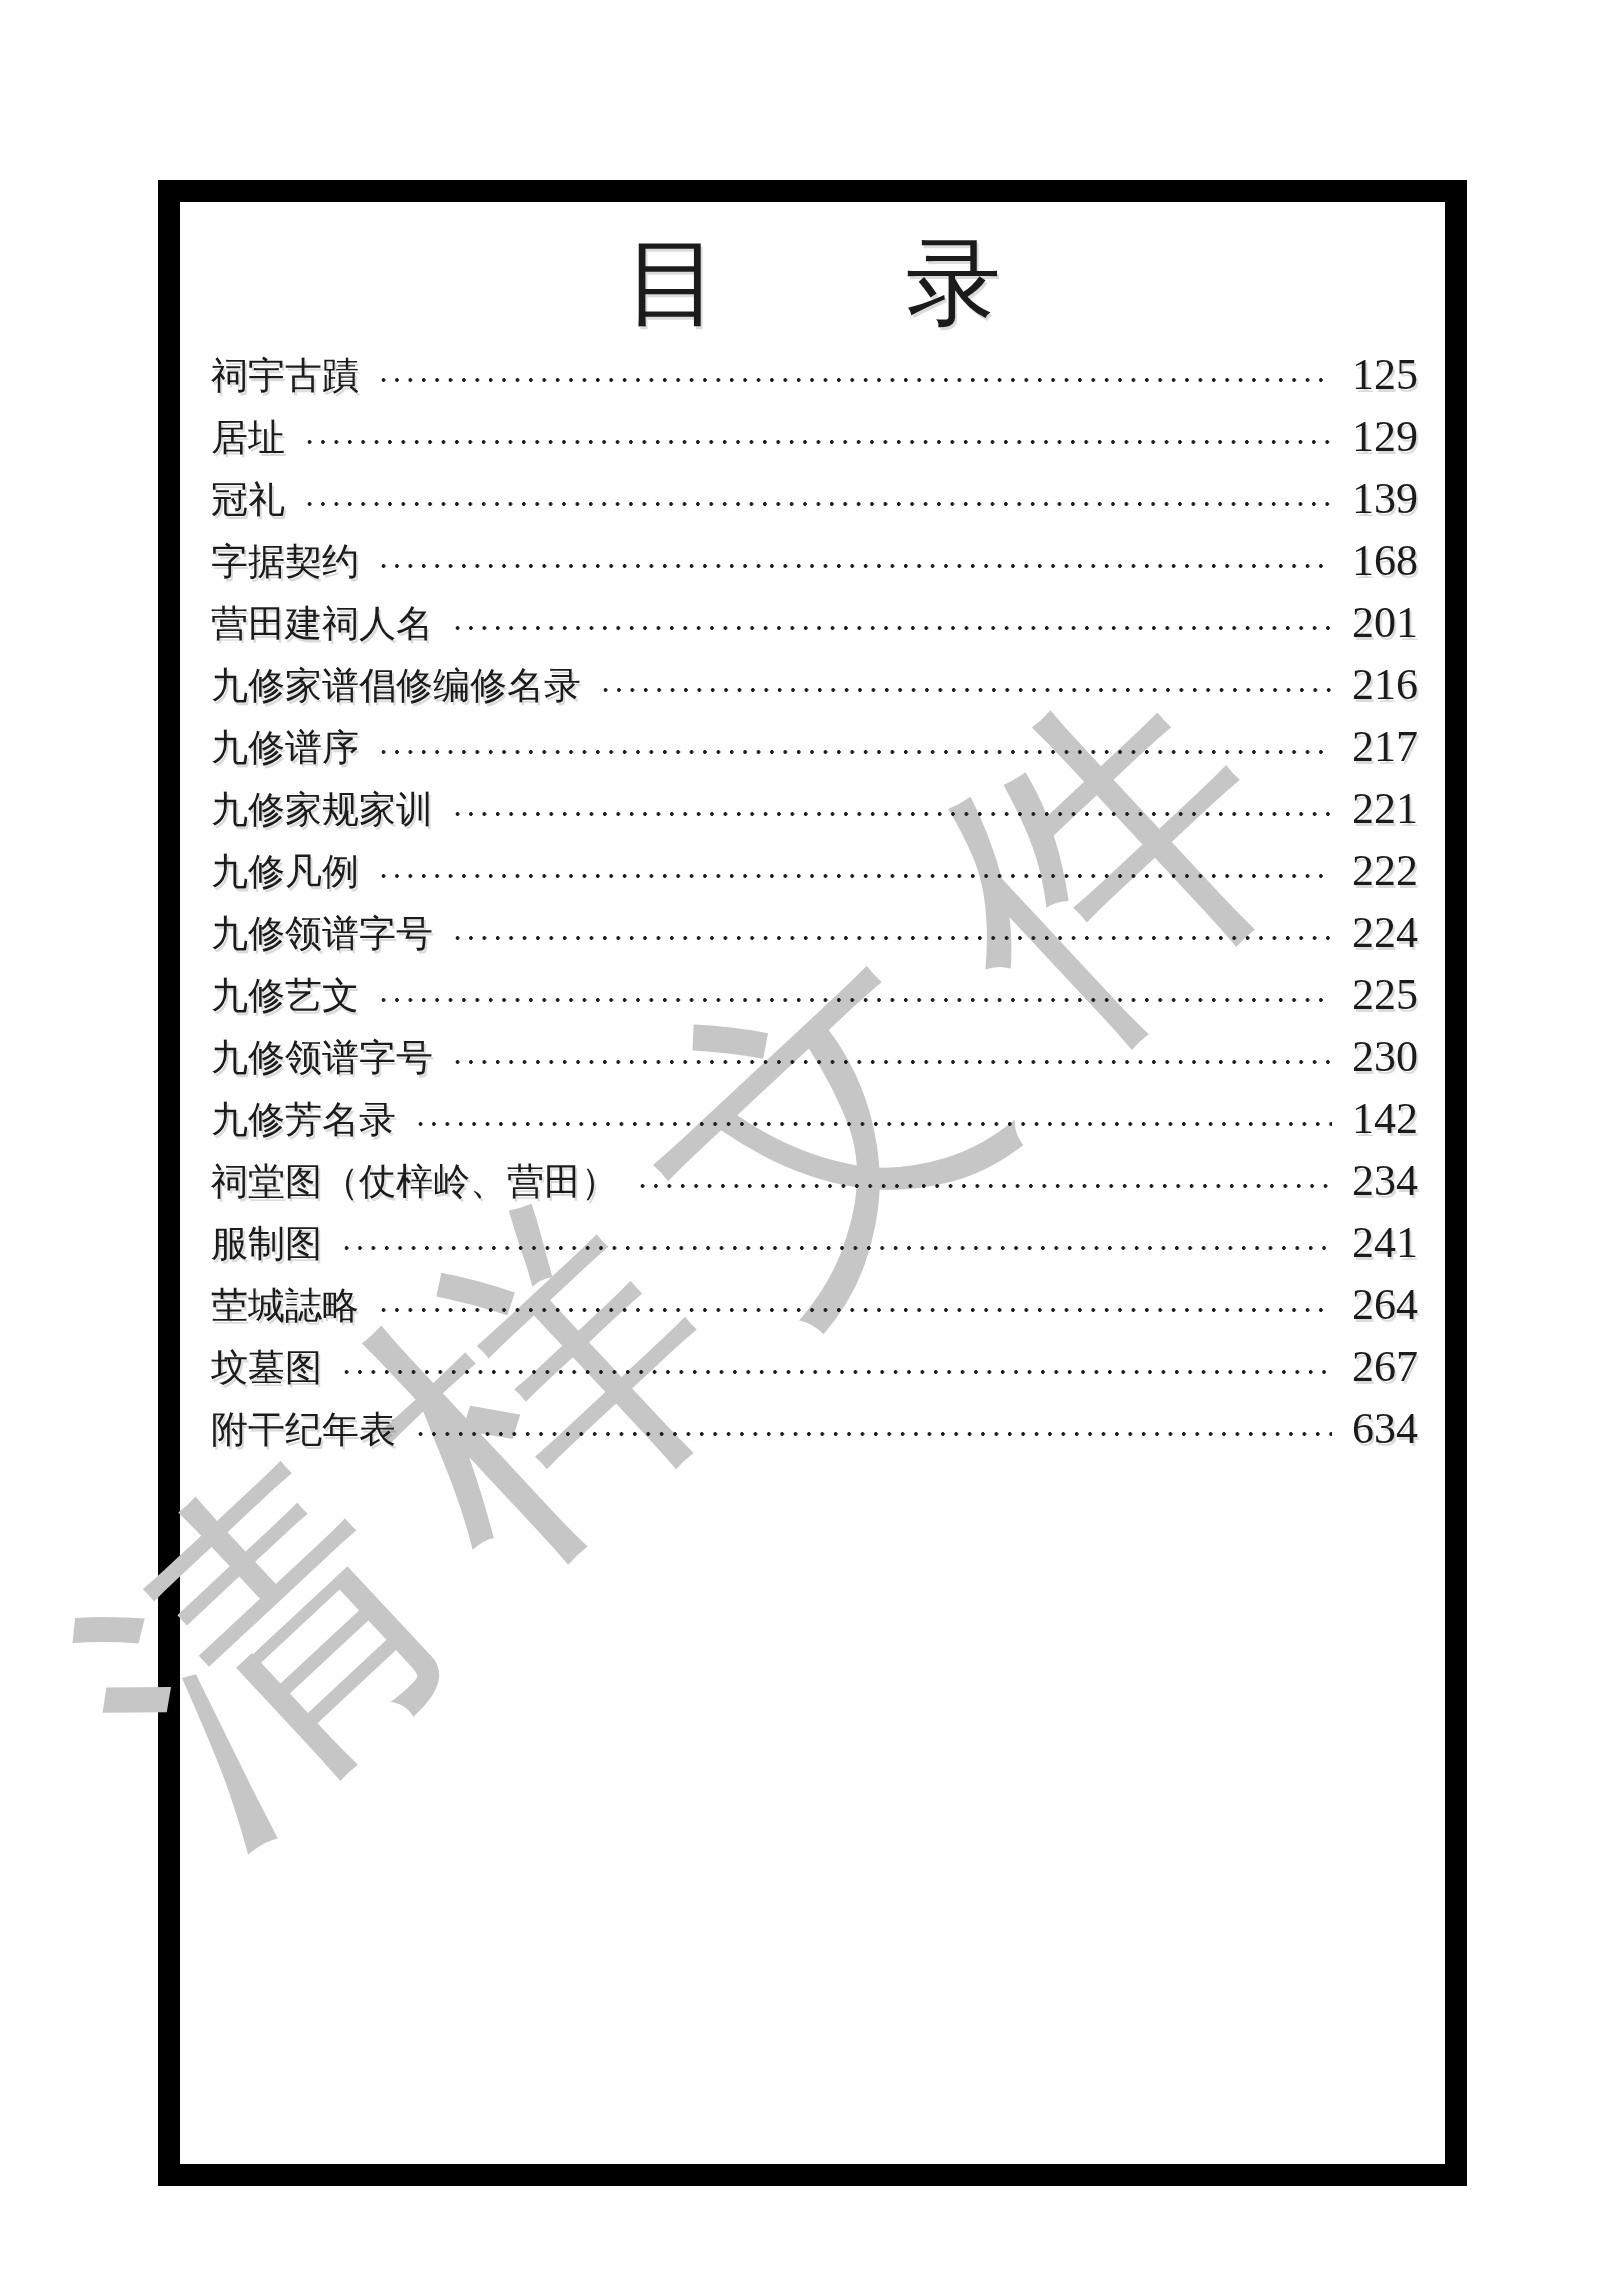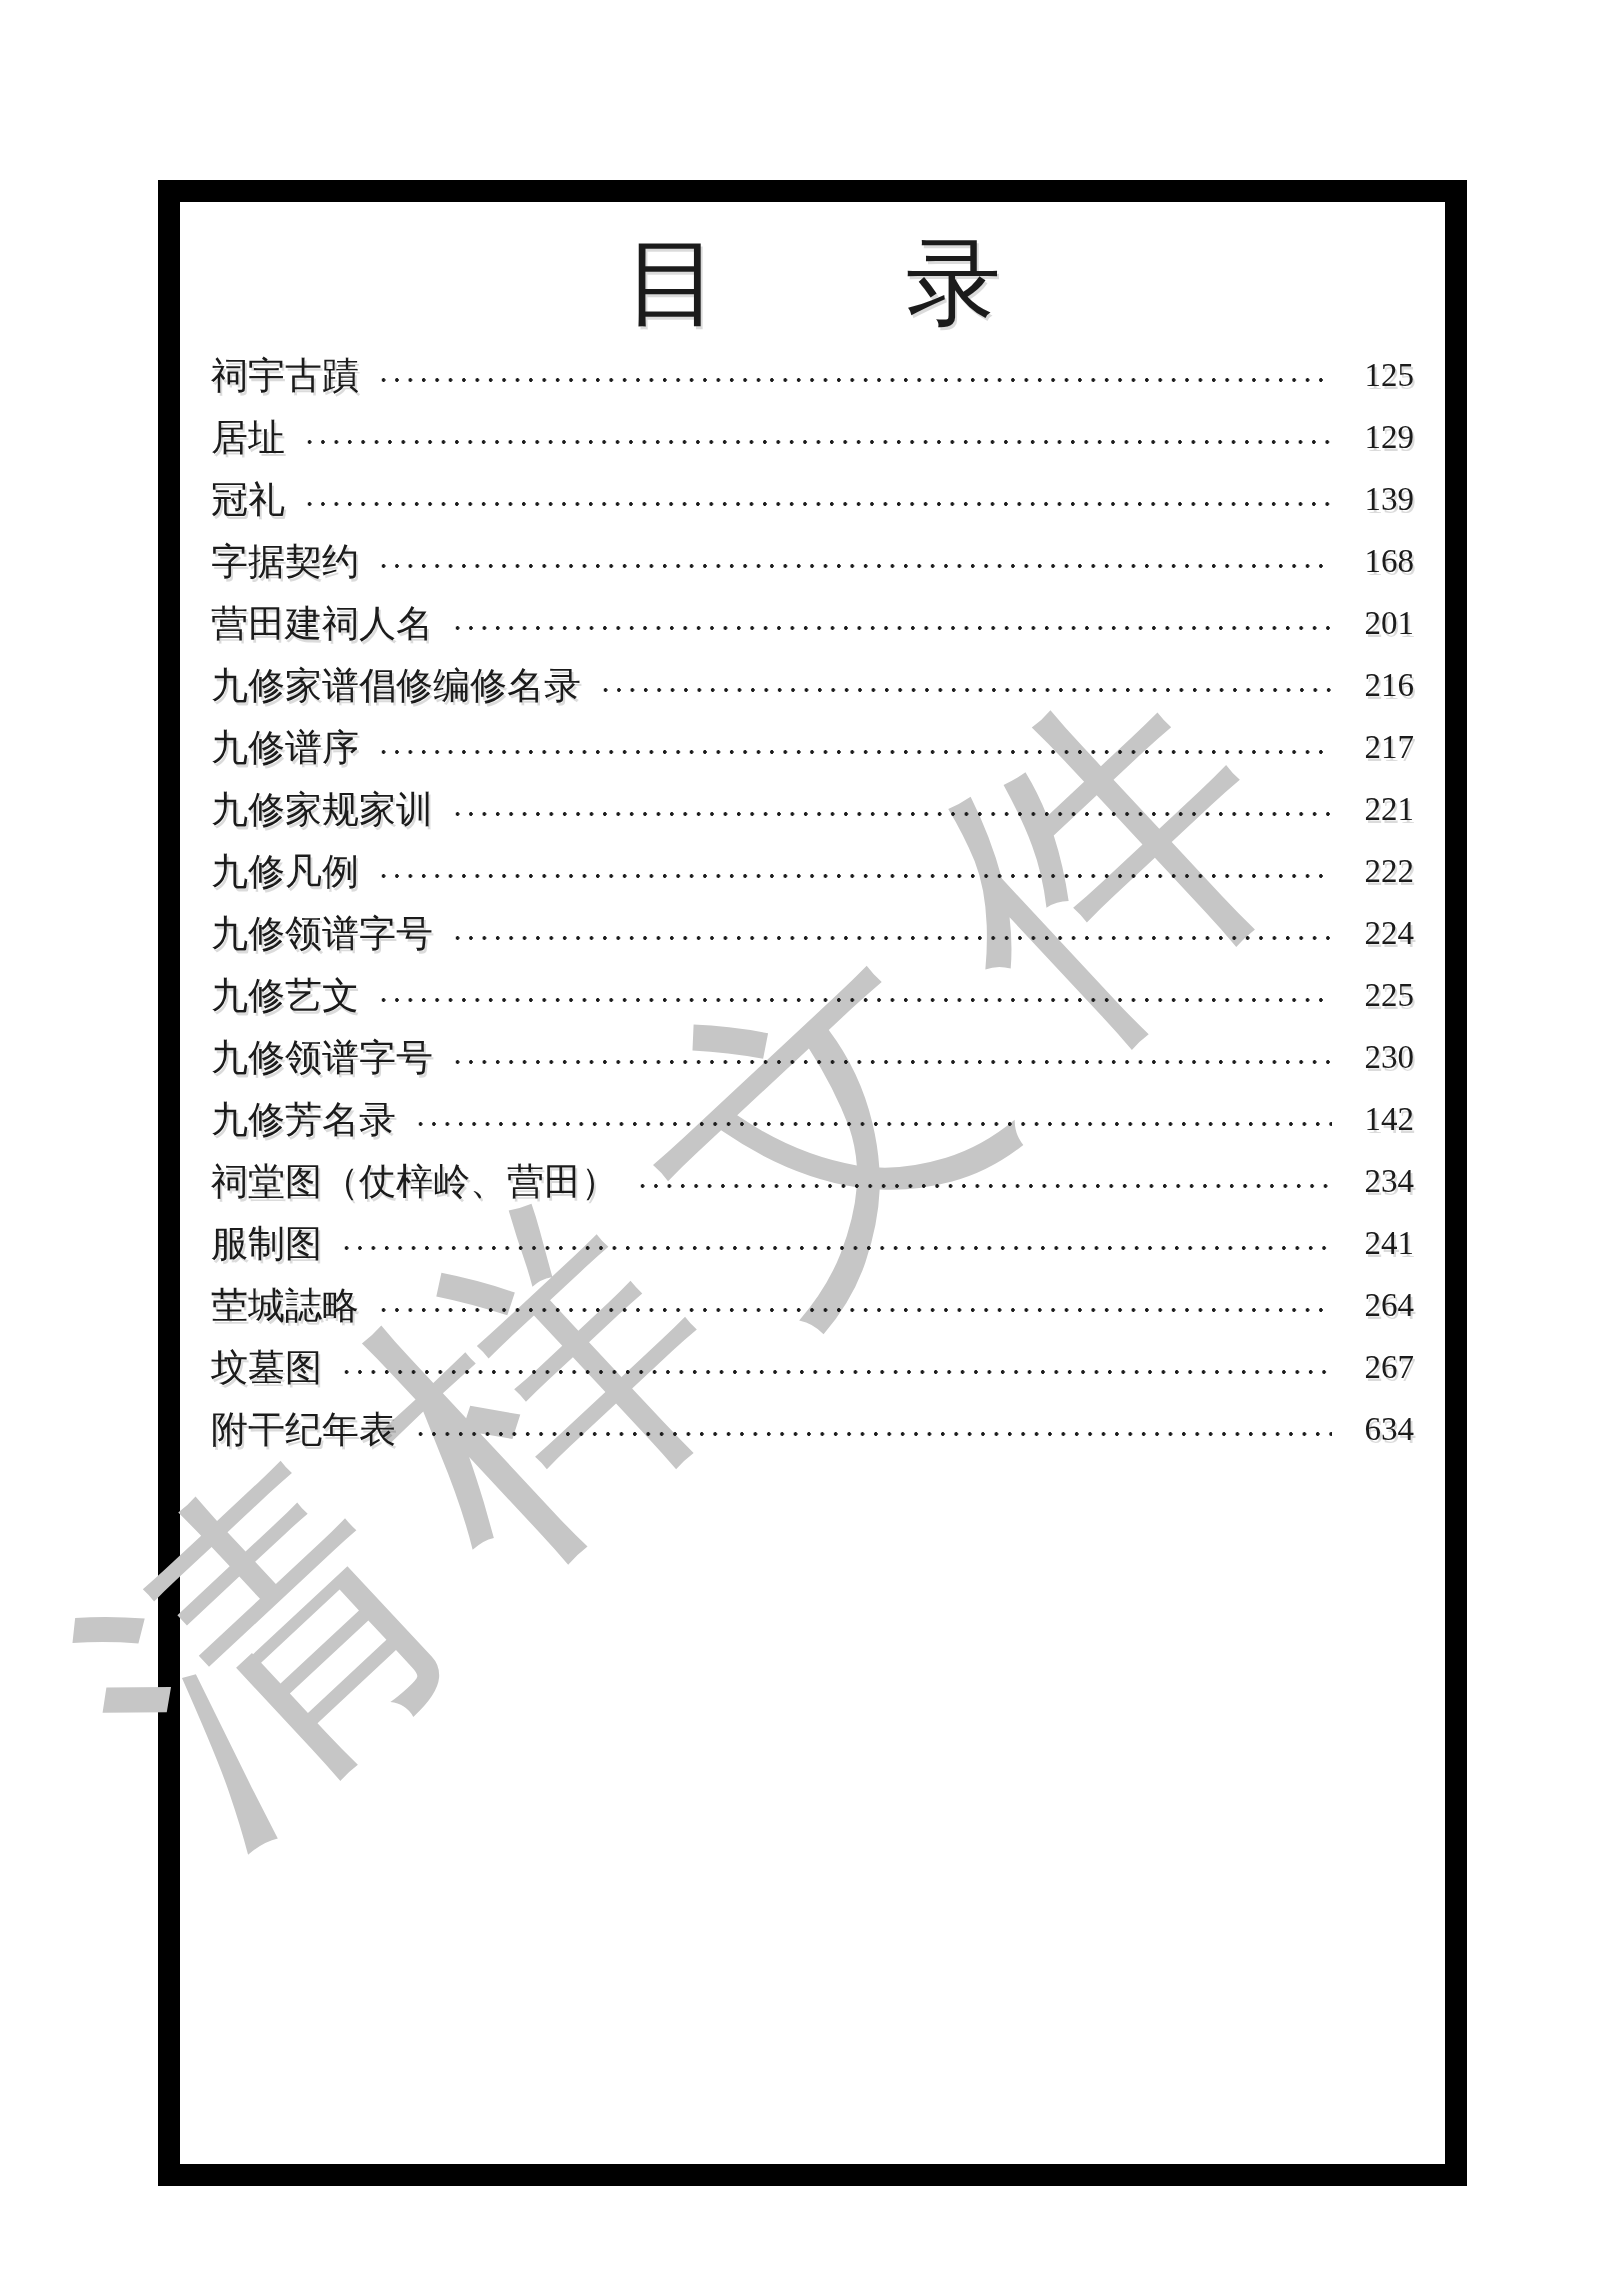--- a/index.html
+++ b/index.html
@@ -67,21 +67,21 @@
   }
   .toc-row .dots{
     flex:1;
     align-self:stretch;
     margin:0 19.6px 0 18.3px;
     background-image:radial-gradient(circle at 6.5px 36px, var(--ink) 1.6px, transparent 2.1px);
     background-size:13.4px 62px;
     background-repeat:repeat-x;
   }
   .toc-row .num{
-    font-size:33px;
+    font-size:44px;
     width:62px;
     text-align:right;
     white-space:nowrap;
     text-shadow:2px 2.6px 0 rgba(0,0,0,0.14);
   }
 </style>
 </head>
 <body>
 
 <div class="watermark">清样文件</div>

